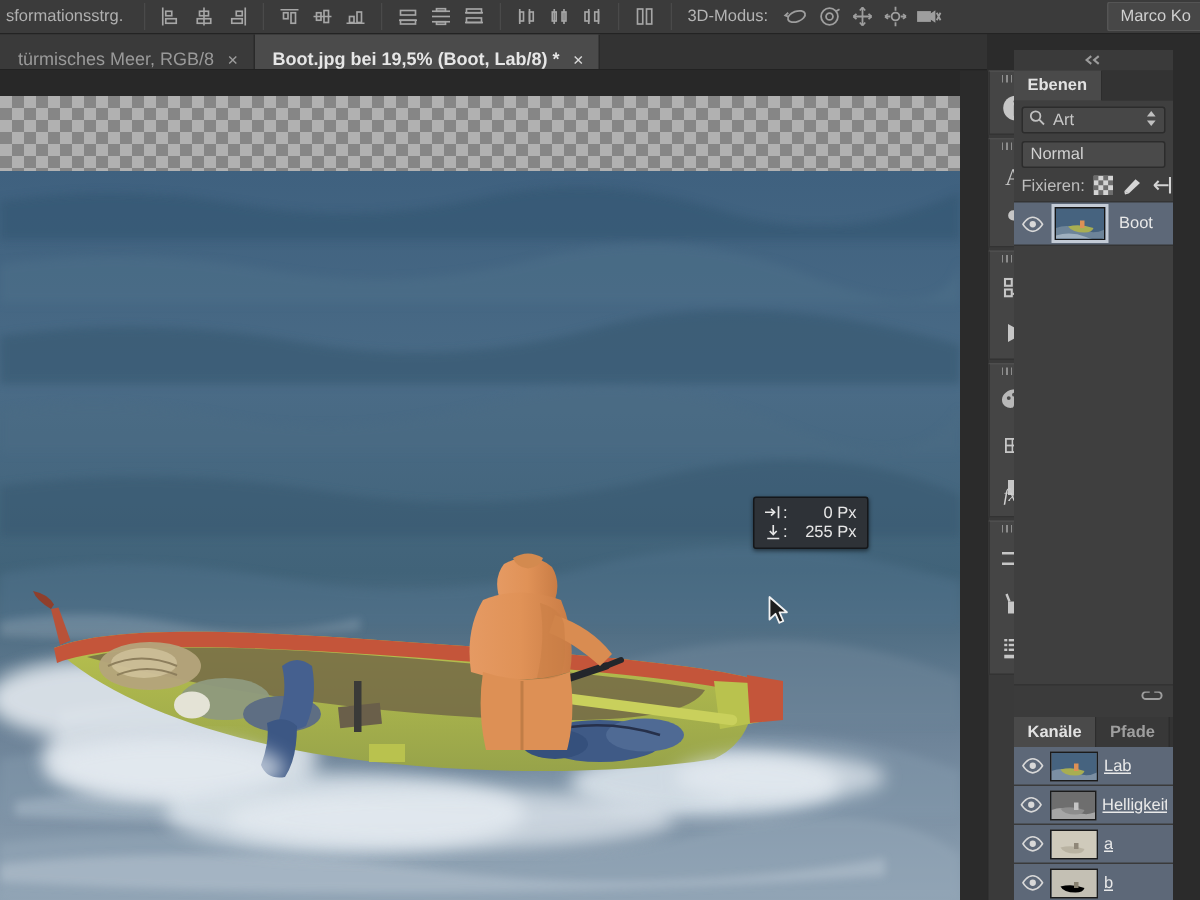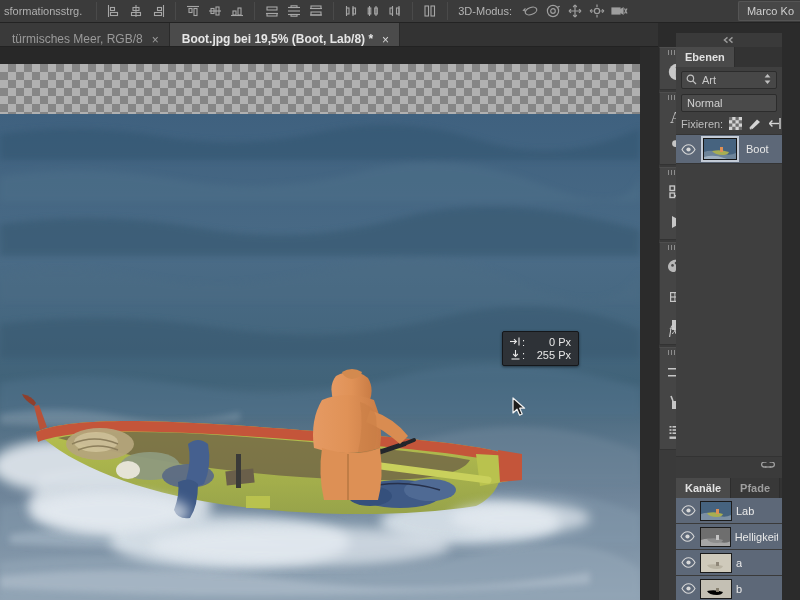--- a/index.html
+++ b/index.html
@@ -214,21 +214,21 @@
     display: flex; align-items: center; gap: 4px;
     height: 26px; padding: 0 4px;
     background: #5d6878;
     border-bottom: 1px solid #3a3a3a;
   }
   .chan-thumb {
     width: 32px; height: 20px; border: 1px solid #1b1b1b; overflow: hidden;
     background: #7d8590;
   }
   .chan-thumb svg { display:block; width: 32px; height: 20px; }
-  .chan-name { font-size: 11px; color: #e9e9e9; white-space: nowrap; overflow: hidden; }
+  .chan-name { font-size: 11px; color: #e9e9e9; white-space: nowrap; overflow: hidden; text-decoration: underline; }
 
   .eye-svg { display:block; }
 </style>
 </head>
 <body>
 
 <div id="app">
 
   <div class="options-bar">
     <div class="opt-label">sformationsstrg.</div>

